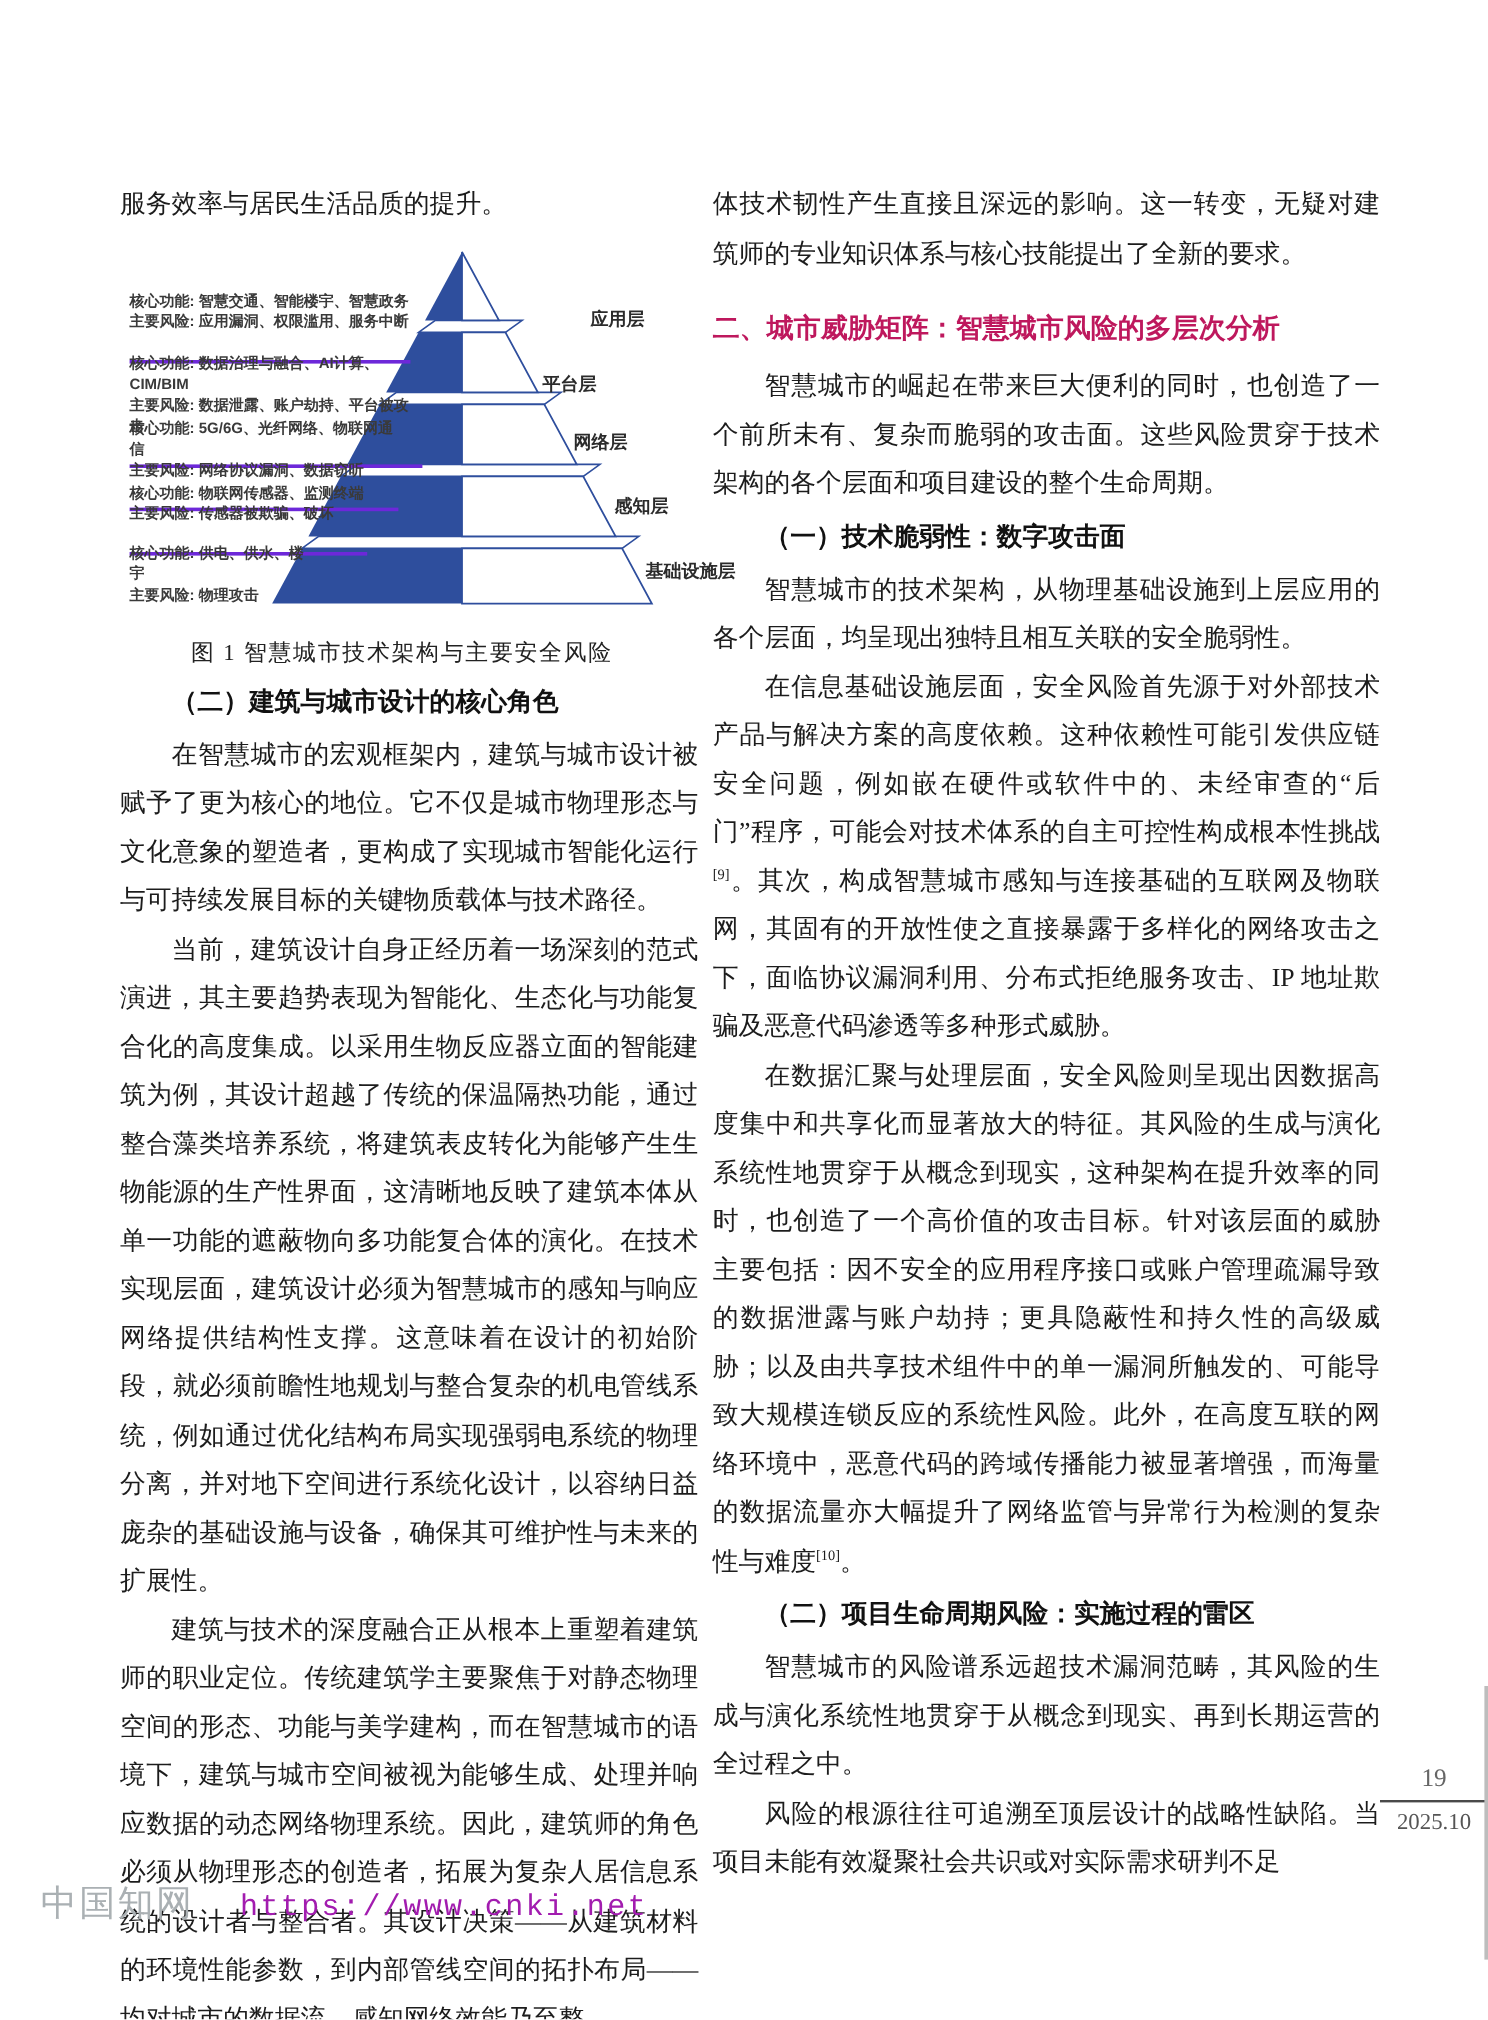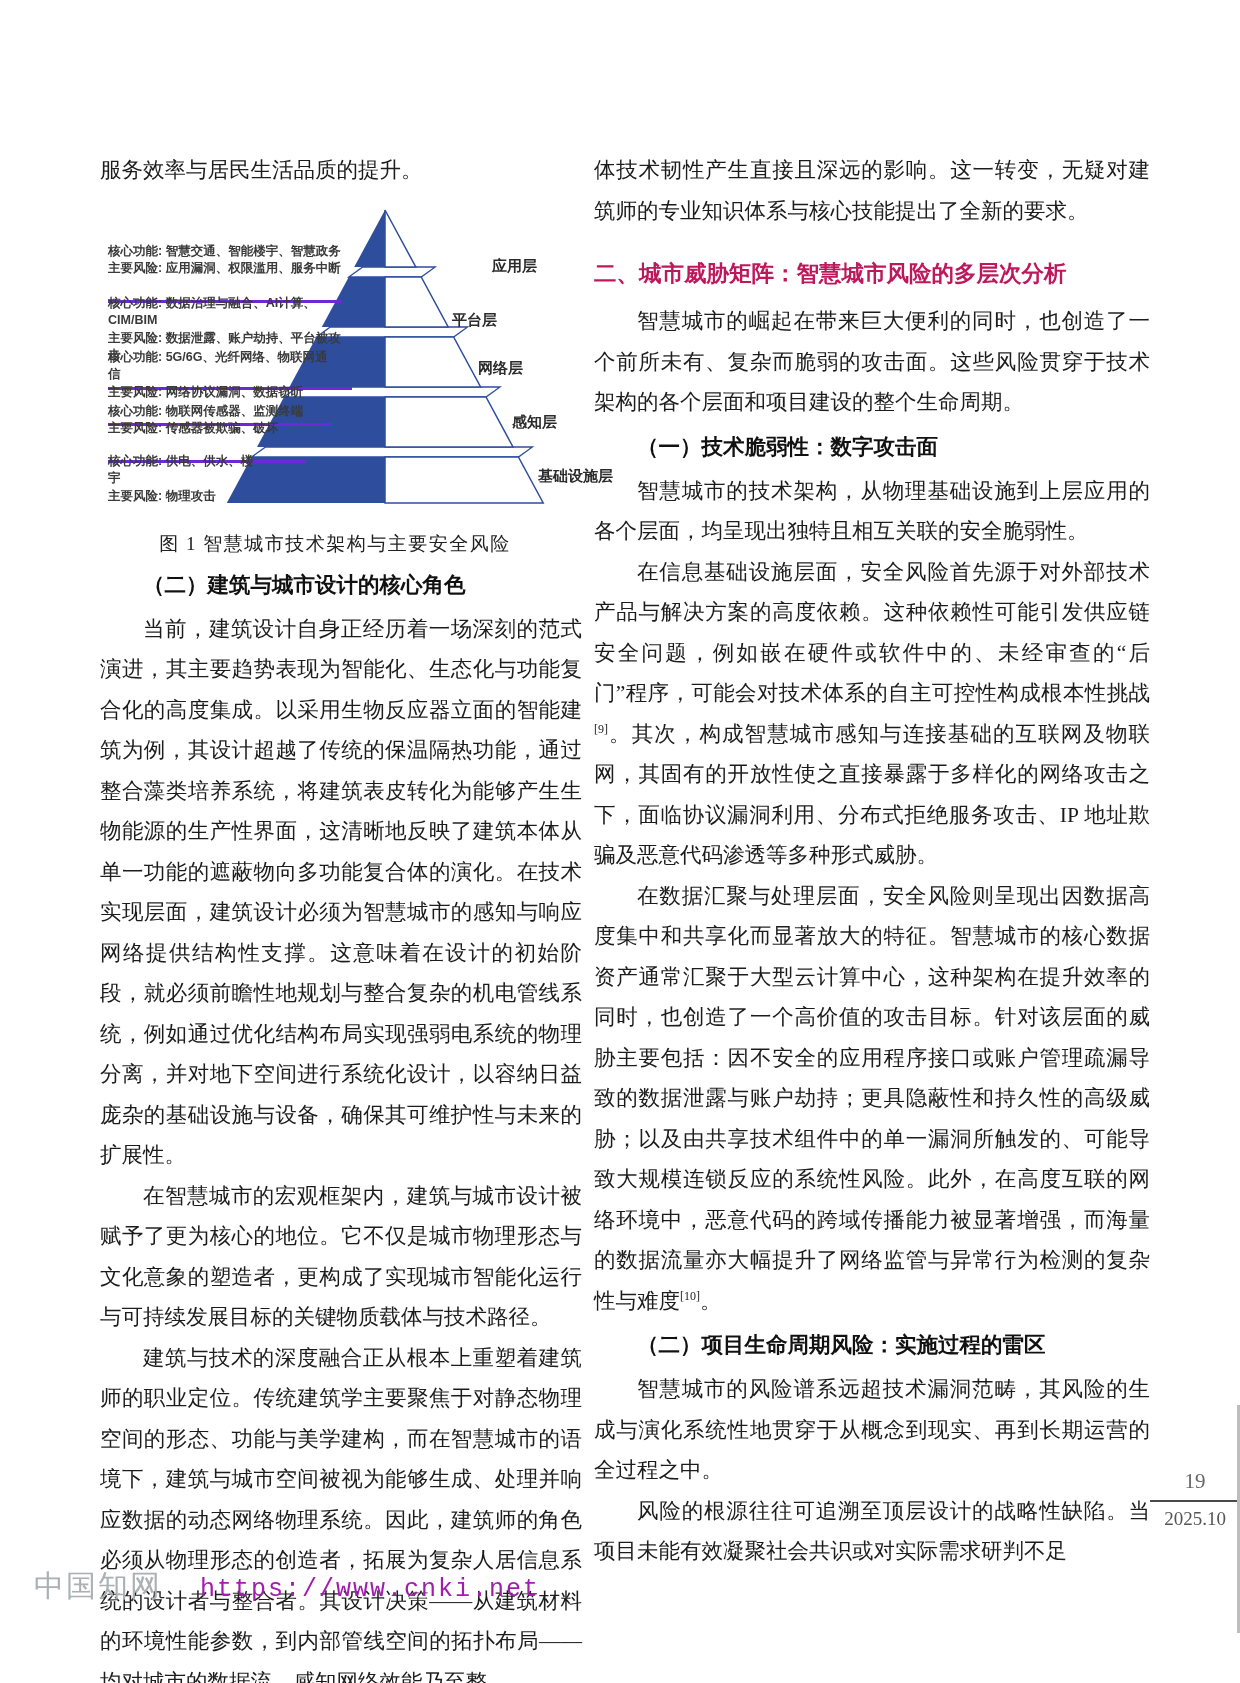--- a/index.html
+++ b/index.html
@@ -109,39 +109,39 @@
         <div class="layer-label l1">应用层</div>
         <div class="layer-label l2">平台层</div>
         <div class="layer-label l3">网络层</div>
         <div class="layer-label l4">感知层</div>
         <div class="layer-label l5">基础设施层</div>
       </div>
       <div class="fig-caption">图 1 智慧城市技术架构与主要安全风险</div>
     </div>
 
     <div class="sub-heading">（二）建筑与城市设计的核心角色</div>
+    <p class="body">在智慧城市的宏观框架内，建筑与城市设计被赋予了更为核心的地位。它不仅是城市物理形态与文化意象的塑造者，更构成了实现城市智能化运行与可持续发展目标的关键物质载体与技术路径。</p>
     <p class="body">当前，建筑设计自身正经历着一场深刻的范式演进，其主要趋势表现为智能化、生态化与功能复合化的高度集成。以采用生物反应器立面的智能建筑为例，其设计超越了传统的保温隔热功能，通过整合藻类培养系统，将建筑表皮转化为能够产生生物能源的生产性界面，这清晰地反映了建筑本体从单一功能的遮蔽物向多功能复合体的演化。在技术实现层面，建筑设计必须为智慧城市的感知与响应网络提供结构性支撑。这意味着在设计的初始阶段，就必须前瞻性地规划与整合复杂的机电管线系统，例如通过优化结构布局实现强弱电系统的物理分离，并对地下空间进行系统化设计，以容纳日益庞杂的基础设施与设备，确保其可维护性与未来的扩展性。</p>
-    <p class="body">在智慧城市的宏观框架内，建筑与城市设计被赋予了更为核心的地位。它不仅是城市物理形态与文化意象的塑造者，更构成了实现城市智能化运行与可持续发展目标的关键物质载体与技术路径。</p>
     <p class="body">建筑与技术的深度融合正从根本上重塑着建筑师的职业定位。传统建筑学主要聚焦于对静态物理空间的形态、功能与美学建构，而在智慧城市的语境下，建筑与城市空间被视为能够生成、处理并响应数据的动态网络物理系统。因此，建筑师的角色必须从物理形态的创造者，拓展为复杂人居信息系统的设计者与整合者。其设计决策——从建筑材料的环境性能参数，到内部管线空间的拓扑布局——均对城市的数据流、感知网络效能乃至整</p>
   </div>
 
   <div class="col col-right">
     <p class="body noindent">体技术韧性产生直接且深远的影响。这一转变，无疑对建筑师的专业知识体系与核心技能提出了全新的要求。</p>
 
     <div class="sec-heading">二、城市威胁矩阵：智慧城市风险的多层次分析</div>
 
     <p class="body">智慧城市的崛起在带来巨大便利的同时，也创造了一个前所未有、复杂而脆弱的攻击面。这些风险贯穿于技术架构的各个层面和项目建设的整个生命周期。</p>
 
     <div class="sub-heading">（一）技术脆弱性：数字攻击面</div>
 
     <p class="body">智慧城市的技术架构，从物理基础设施到上层应用的各个层面，均呈现出独特且相互关联的安全脆弱性。</p>
 
     <p class="body"><span>在信息基础设施层面，安全风险首先源于对外部技术产品与解决方案的高度依赖。这种依赖性可能引发供应链安全问题，例如嵌在硬件或软件中的、未经审查的“后门”程序，可能会对技术体系的自主可控性构成根本性挑战</span><sup class="ref">[9]</sup><span>。其次，构成智慧城市感知与连接基础的互联网及物联网，其固有的开放性使之直接暴露于多样化的网络攻击之下，面临协议漏洞利用、分布式拒绝服务攻击、IP 地址欺骗及恶意代码渗透等多种形式威胁。</span></p>
 
-    <p class="body"><span>在数据汇聚与处理层面，安全风险则呈现出因数据高度集中和共享化而显著放大的特征。智慧城市的核心数据资产通常汇聚于大型云计算中心，这种架构在提升效率的同时，也创造了一个高价值的攻击目标。针对该层面的威胁主要包括：因不安全的应用程序接口或账户管理疏漏导致的数据泄露与账户劫持；更具隐蔽性和持久性的高级威胁；以及由共享技术组件中的单一漏洞所触发的、可能导致大规模连锁反应的系统性风险。此外，在高度互联的网络环境中，恶意代码的跨域传播能力被显著增强，而海量的数据流量亦大幅提升了网络监管与异常行为检测的复杂性与难度</span><sup class="ref">[10]</sup><span>。</span></p>
+    <p class="body"><span>在数据汇聚与处理层面，安全风险则呈现出因数据高度集中和共享化而显著放大的特征。其风险的生成与演化系统性地贯穿于从概念到现实，这种架构在提升效率的同时，也创造了一个高价值的攻击目标。针对该层面的威胁主要包括：因不安全的应用程序接口或账户管理疏漏导致的数据泄露与账户劫持；更具隐蔽性和持久性的高级威胁；以及由共享技术组件中的单一漏洞所触发的、可能导致大规模连锁反应的系统性风险。此外，在高度互联的网络环境中，恶意代码的跨域传播能力被显著增强，而海量的数据流量亦大幅提升了网络监管与异常行为检测的复杂性与难度</span><sup class="ref">[10]</sup><span>。</span></p>
 
     <div class="sub-heading">（二）项目生命周期风险：实施过程的雷区</div>
 
     <p class="body">智慧城市的风险谱系远超技术漏洞范畴，其风险的生成与演化系统性地贯穿于从概念到现实、再到长期运营的全过程之中。</p>
     <p class="body">风险的根源往往可追溯至顶层设计的战略性缺陷。当项目未能有效凝聚社会共识或对实际需求研判不足</p>
   </div>
 
   <div class="folio">
     <div class="folio-num">19</div>
     <div class="folio-line"></div>

